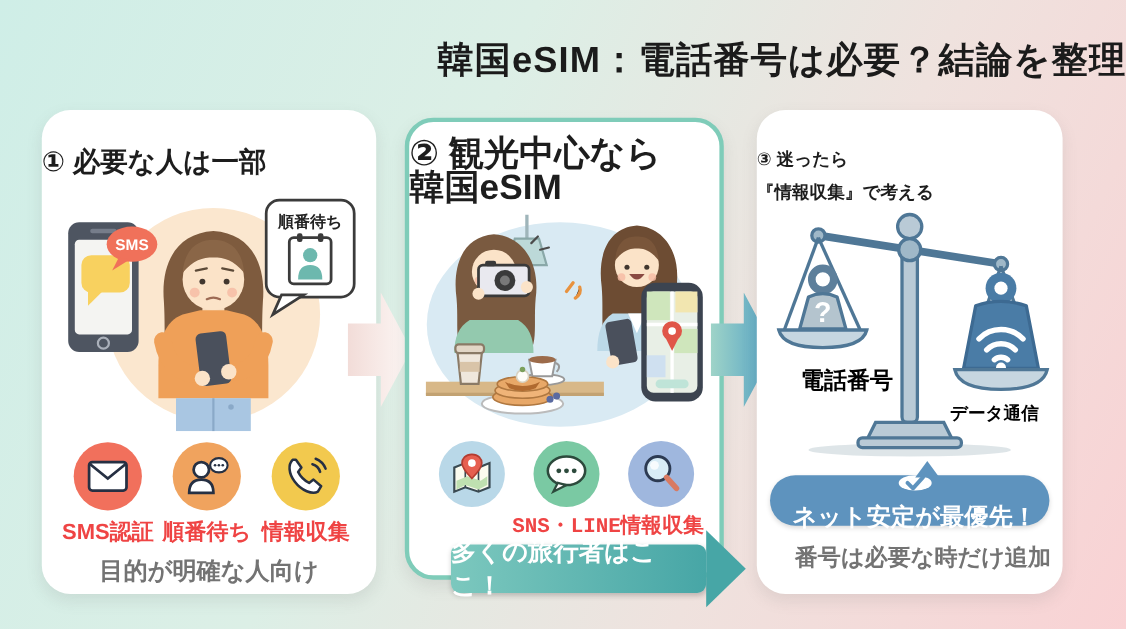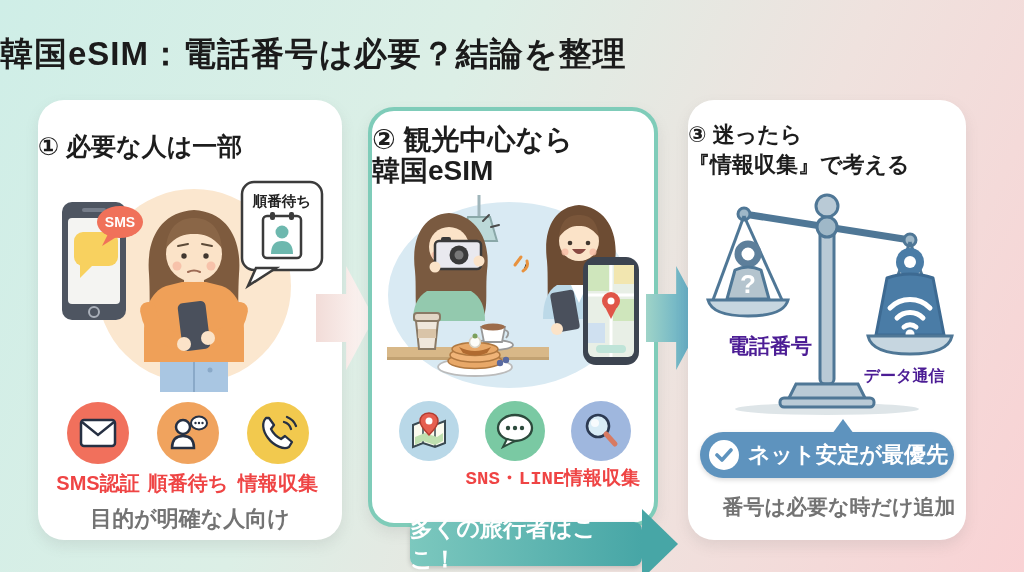--- a/index.html
+++ b/index.html
@@ -4,34 +4,34 @@
 <style>
   * { margin:0; padding:0; box-sizing:border-box; }
   html,body { width:1024px; height:572px; }
   body { font-family:"Liberation Sans","DejaVu Sans",sans-serif; overflow:hidden; }
   .canvas{
     position:relative; width:1024px; height:572px;
     background:linear-gradient(115deg,#cfeee7 0%,#dcefe6 38%,#efe2de 68%,#f9d2d4 100%);
   }
   .main-title{
     position:absolute; top:32px; left:0; width:100%;
-    text-align:left; font-size:33px; font-weight:800; color:#1b1b1b; letter-spacing:1px;
+    text-align:right; font-size:33px; font-weight:800; color:#1b1b1b; letter-spacing:1px;
   }
   .panel{
     position:absolute; background:#ffffff; border-radius:26px;
     box-shadow:0 6px 14px rgba(110,110,110,.14);
   }
   #panel1{ left:38px;  top:100px; width:304px; height:440px; }
   #panel2{ left:368px; top:107px; width:290px; height:420px; border:4px solid #7fccb9; }
   #panel3{ left:688px; top:100px; width:278px; height:440px; }
 
   .p-head{ position:absolute; width:100%; font-weight:800; color:#1d1d1d; }
   #panel1 .p-head{ top:30px; font-size:25px; }
-  #panel2 .p-head{ top:13px; font-size:28px; line-height:31px; }
-  #panel3 .p-head{ top:20px; font-size:22px; line-height:30px; }
+  #panel2 .p-head{ top:13px; font-size:32px; line-height:31px; }
+  #panel3 .p-head{ top:31px; font-size:16px; line-height:30px; }
 
   .illu{ position:absolute; }
   #panel1 .illu{ left:16px; top:74px; }
   #panel2 .illu{ left:15px; top:84px; }
   #panel3 .illu{ left:8px;  top:88px; }
 
   .icon-circle{ position:absolute; border-radius:50%; display:flex; align-items:center; justify-content:center; }
   .ic62{ width:62px; height:62px; }
   .ic60{ width:60px; height:60px; }
   .icon-label{ position:absolute; text-align:center; font-weight:800; color:#ef4444; }
@@ -45,45 +45,45 @@
   .flow-arrow{ position:absolute; width:58px; height:104px;
     clip-path:polygon(0% 27%,52% 27%,52% 0%,100% 50%,52% 100%,52% 73%,0% 73%); }
   #arrow1{ left:316px; top:266px; background:linear-gradient(90deg,#f2dcd8,#fdf8f6); }
   #arrow2{ left:646px; top:266px; background:linear-gradient(90deg,#9fd4c8,#4f9fc4); }
 
   .arrow-banner{
     position:absolute; left:38px; top:384px; width:232px; height:44px; z-index:6;
     background:linear-gradient(90deg,#7cc8be,#47a6a6); border-radius:8px;
     display:flex; align-items:center; justify-content:center;
     box-shadow:0 2px 5px rgba(0,0,0,.18);
-    margin-top:27px;
   }
   .arrow-banner::after{
     content:""; position:absolute; left:100%; top:50%; transform:translateY(-50%);
     border-top:35px solid transparent; border-bottom:35px solid transparent;
     border-left:36px solid #47a6a6;
   }
   .arrow-banner .txt{ color:#ffffff; font-size:23px; font-weight:800; }
 
   .pill-banner{
     position:absolute; left:12px; top:332px; width:254px; height:46px; z-index:6;
     background:#5e93be; border-radius:24px;
     display:flex; align-items:center; gap:9px; padding-left:9px;
     box-shadow:0 2px 5px rgba(0,0,0,.15);
+    flex-direction:column;
   }
   .pill-banner::before{
     content:""; position:absolute; top:-13px; left:132px;
     border-left:11px solid transparent; border-right:11px solid transparent;
     border-bottom:15px solid #5e93be;
   }
   .pill-banner .txt{ color:#ffffff; font-size:22px; font-weight:800; white-space:nowrap; }
   .check-circle{ width:30px; height:30px; min-width:30px; border-radius:50%; background:#ffffff;
     display:flex; align-items:center; justify-content:center; }
 
-  .scale-label{ position:absolute; font-weight:800; color:#4c1d95; text-align:center; z-index:4; }
+  .scale-label{ position:absolute; font-weight:800; color:#000000; text-align:center; z-index:4; }
   #label-phone-number{ left:22px; top:232px; width:120px; font-size:21px; }
   #label-data-comm{ left:158px; top:266px; width:116px; font-size:16px; }
 </style>
 </head>
 <body>
 
 <div class="canvas">
 
   <div class="main-title">韓国eSIM：電話番号は必要？結論を整理</div>
 

